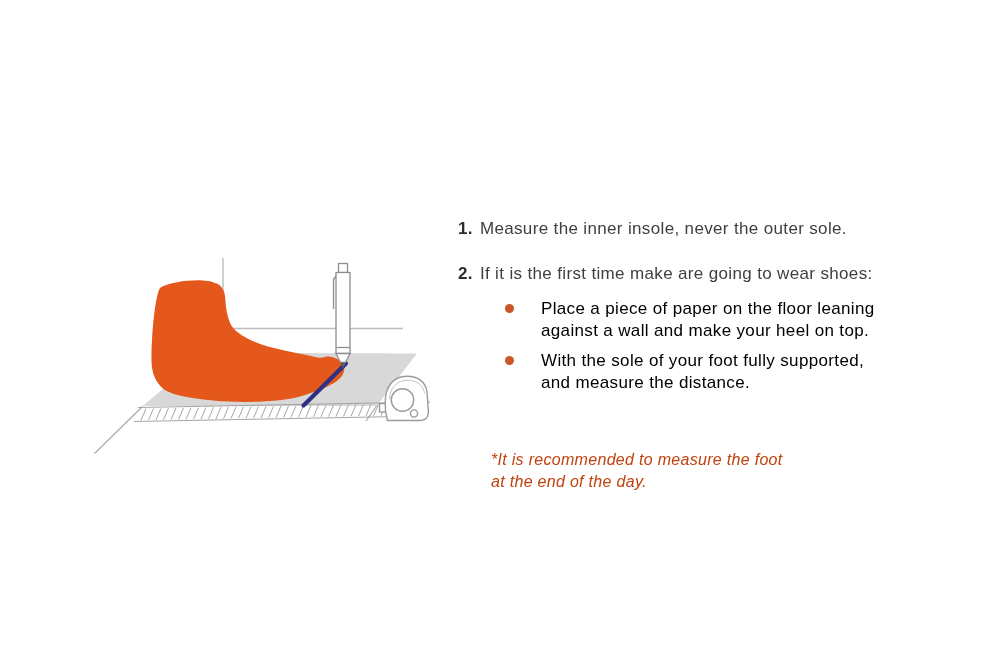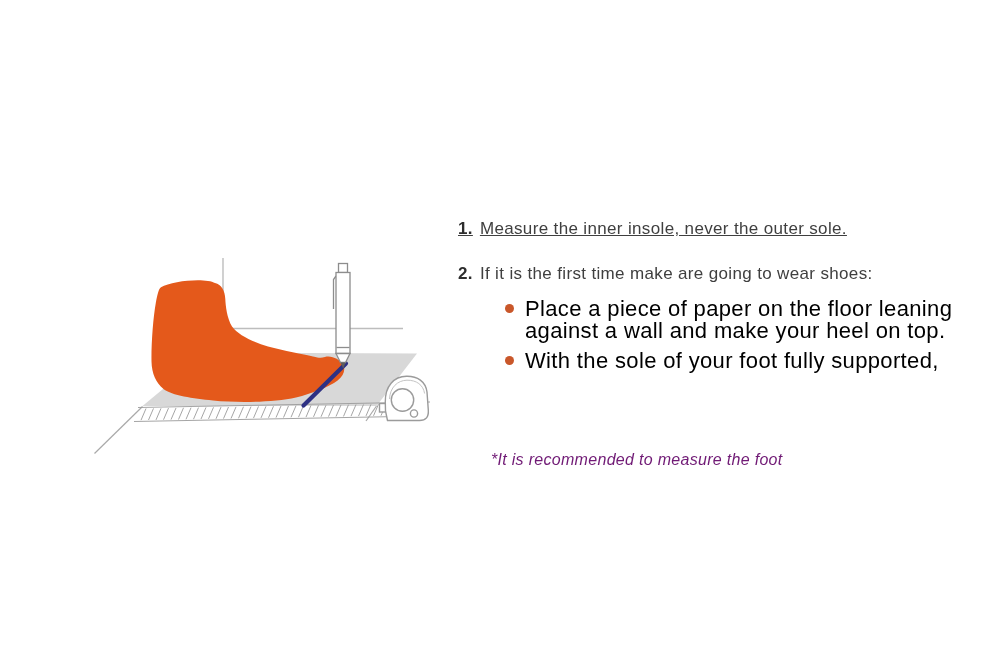--- a/index.html
+++ b/index.html
@@ -3,32 +3,32 @@
 <meta charset="utf-8">
 <style>
   html,body{margin:0;padding:0;}
   body{
     width:1000px;height:669px;position:relative;overflow:hidden;
     background:#ffffff;
     font-family:"Liberation Sans", sans-serif;
   }
   .illustration-svg{position:absolute;left:85px;top:252px;width:385px;height:212px;}
   .step{position:absolute;left:458px;font-size:17px;letter-spacing:0.35px;color:#3F3F3F;white-space:nowrap;}
-  #step1{top:219px;text-decoration:underline;}
+  #step1{top:219px;}
   #step2{top:264px;}
   .step .num{font-weight:bold;color:#2D2D2D;margin-right:7px;}
 
   .bullet-row{position:absolute;left:505px;display:flex;align-items:flex-start;}
   #bullet1{top:298px;}
   #bullet2{top:350px;}
   .dot{width:9px;height:9px;border-radius:50%;background:#C9572A;margin-top:6px;flex:0 0 9px;}
-  .bullet-text{margin-left:11px;font-size:22px;line-height:22px;letter-spacing:0.35px;white-space:nowrap;}
+  .bullet-text{margin-left:27px;font-size:17px;line-height:22px;letter-spacing:0.35px;white-space:nowrap;}
 
   .footnote{position:absolute;left:491px;top:449px;font-size:16px;line-height:22px;
-    font-style:italic;letter-spacing:0.3px;color:#701a75;white-space:nowrap;}
+    font-style:italic;letter-spacing:0.3px;color:#c2410c;white-space:nowrap;}
 
   .gray-line{stroke:#BDBDBD;stroke-width:1.4;fill:none;}
   .floor-line{stroke:#A9A9A9;stroke-width:1.2;fill:none;}
   .hatch{stroke:#9B9B9B;stroke-width:0.9;fill:none;}
   .pen-stroke{stroke:#8D8D8D;stroke-width:1.3;fill:#ffffff;}
   .tape-stroke{stroke:#9B9B9B;stroke-width:1.4;fill:#ffffff;}
   .tape-seam{stroke:#C4C4C4;stroke-width:1;fill:none;}
 </style>
 </head>
 <body>
@@ -99,18 +99,20 @@
   <div class="bullet-text">
     <div>Place a piece of paper on the floor leaning</div>
     <div>against a wall and make your heel on top.</div>
   </div>
 </div>
 
 <div class="bullet-row" id="bullet2">
   <span class="dot"></span>
   <div class="bullet-text">
     <div>With the sole of your foot fully supported,</div>
+    <div>and measure the distance.</div>
   </div>
 </div>
 
 <div class="footnote">
   <div>*It is recommended to measure the foot</div>
+  <div>at the end of the day.</div>
 </div>
 
 </body></html>

